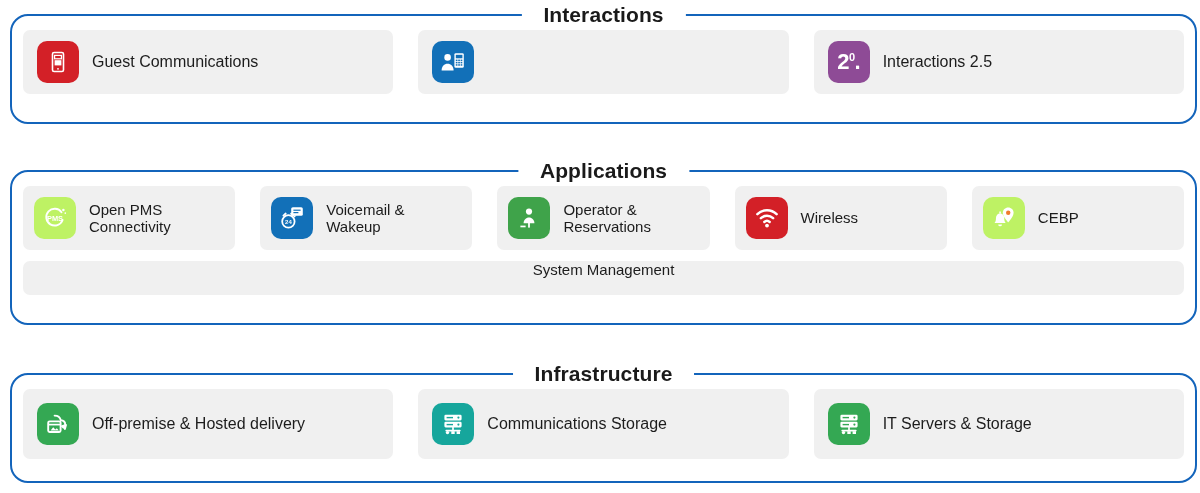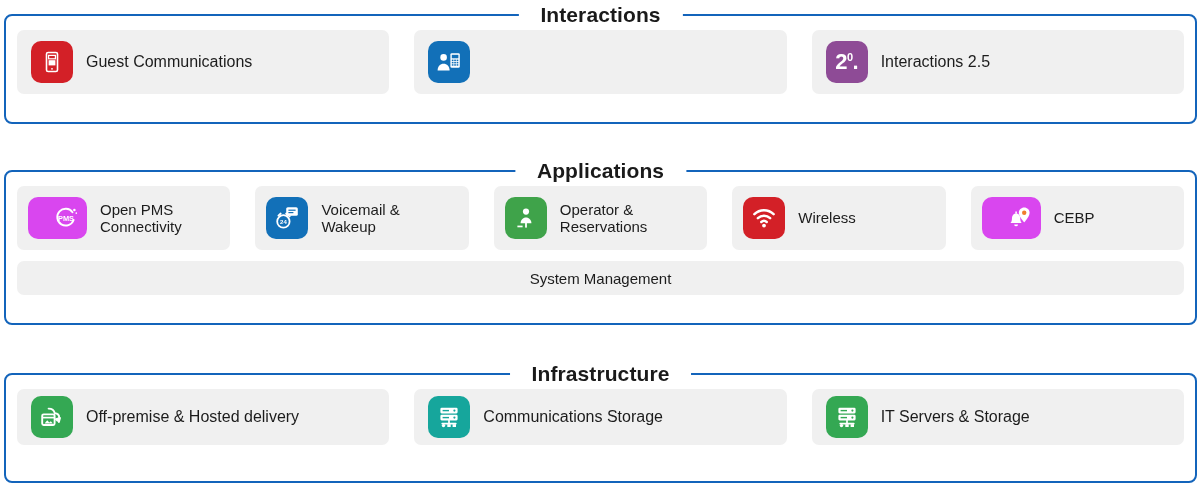--- a/index.html
+++ b/index.html
@@ -18,25 +18,25 @@
   .diagram {
     width: 1200px;
     height: 493px;
     position: relative;
     box-sizing: border-box;
   }
 
   
   .section {
     position: absolute;
-    left: 4px;
+    left: 10px;
     right: 3px;
     box-sizing: border-box;
     border: 2px solid #1364bb;
-    border-radius: 8px;
+    border-radius: 18px;
     background: #ffffff;
   }
   .section-title {
     position: absolute;
     top: -15px;
     left: 50%;
     transform: translateX(-50%);
     background: #ffffff;
     padding: 0 22px;
     font-size: 21px;
@@ -63,38 +63,38 @@
     background: #f0f0f0;
     border-radius: 7px;
     display: flex;
     align-items: center;
     padding: 0 14px;
     box-sizing: border-box;
     min-width: 0;
   }
   .card.tall { height: 64px; }
   .card.apps { height: 64px; padding: 0 11px; }
-  .card.infra { height: 56px; }
+  .card.infra { height: 70px; }
 
   .card-label {
     font-size: 16px;
     color: #1c1c1c;
     line-height: 1.16;
     white-space: pre-line;
   }
   .card.apps .card-label { font-size: 15px; }
 
   
   .bar {
     margin-top: 11px;
     background: #f0f0f0;
     border-radius: 7px;
     height: 34px;
     display: flex;
-    align-items: center;
+    align-items: flex-start;
     justify-content: center;
     font-size: 15px;
     color: #1c1c1c;
   }
 
   
   .icon-tile {
     width: 42px;
     height: 42px;
     border-radius: 10px;
@@ -102,21 +102,21 @@
     margin-right: 13px;
     display: flex;
     align-items: center;
     justify-content: center;
     position: relative;
   }
   .icon-tile svg { display: block; }
   .icon-tile.red     { background: #d32027; }
   .icon-tile.blue    { background: #1270b8; }
   .icon-tile.purple  { background: #8e4b96; }
-  .icon-tile.orange  { background: #d946ef; padding-left: 17px; }
+  .icon-tile.orange  { background: #bef264; }
   .icon-tile.green   { background: #3fa34a; }
   .icon-tile.green2  { background: #34a853; }
   .icon-tile.teal    { background: #16a69c; }
 
   .tile-text-20 {
     color: #ffffff;
     font-size: 22px;
     font-weight: bold;
     letter-spacing: -0.5px;
     line-height: 1;

